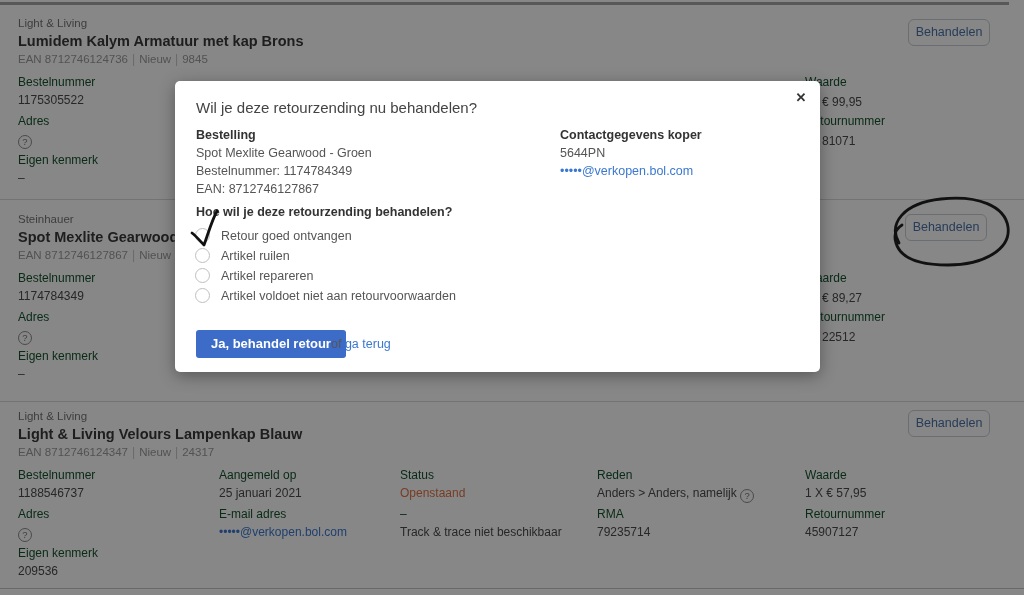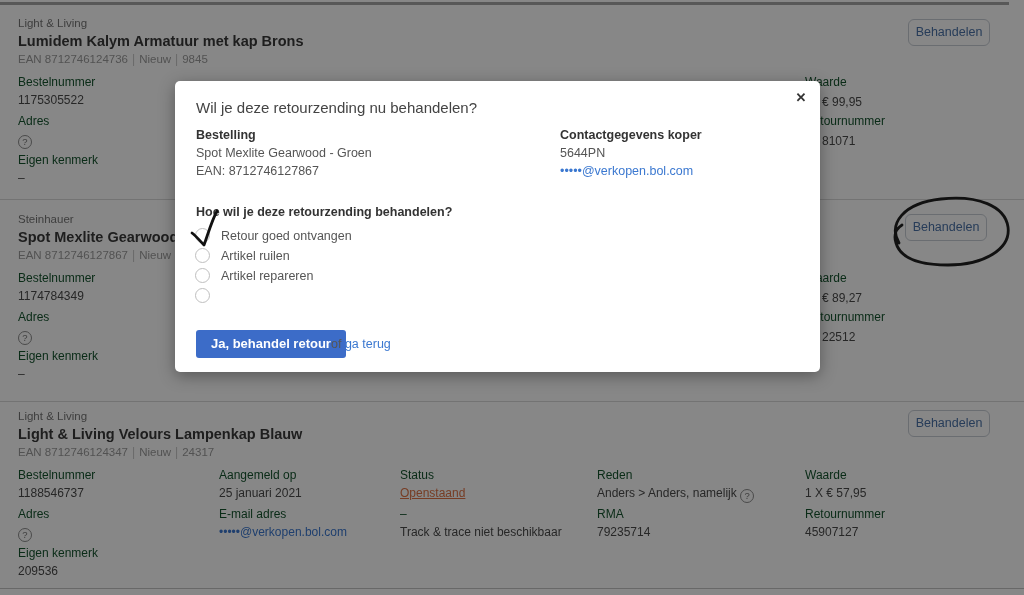--- a/index.html
+++ b/index.html
@@ -7,21 +7,21 @@
         font-family:"Liberation Sans",sans-serif;padding-left:6px;-webkit-font-smoothing:antialiased;}
   .abs{position:absolute;}
   .divider{position:absolute;left:0;height:1px;background:#d9d9d9;}
   .topline{position:absolute;left:0;top:2px;width:1009px;height:3px;background:#a6a6a6;}
   .brand{font-size:11.5px;color:#767676;}
   .title{font-size:14.5px;font-weight:700;color:#3a3a3a;white-space:nowrap;}
   .eanline{font-size:11.5px;color:#9b9b9b;white-space:nowrap;}
   .eanline .sep{color:#c6c6c6;padding:0 4px;font-size:12px;}
   .fl{font-size:12px;color:#14532d;white-space:nowrap;}
   .fv{font-size:12px;color:#4a4a4a;margin-top:4px;white-space:nowrap;}
-  .orange{color:#e07447;text-decoration:underline;}
+  .orange{color:#e07447;}
   .link{color:#3b78d0;text-decoration:none;cursor:pointer;}
   .btn2{box-sizing:border-box;position:absolute;width:82px;height:27px;border:1px solid #c9ced6;
         border-radius:6px;background:#fff;color:#4a72a8;font-size:12.5px;text-align:center;
         line-height:25px;cursor:pointer;}
   .qmark{display:inline-block;box-sizing:border-box;width:14px;height:14px;border:1px solid #8d8d8d;
          border-radius:50%;font-size:9.5px;line-height:12px;text-align:center;color:#777;
          vertical-align:-2px;cursor:pointer;}
   .overlay{position:absolute;left:0;top:0;right:0;bottom:0;background:rgba(0,0,0,0.47);z-index:10;}
   .modal{position:absolute;left:175px;top:81px;width:645px;height:291px;background:#fff;
          border-radius:5px;box-shadow:0 4px 16px rgba(0,0,0,0.35);z-index:20;}
@@ -166,20 +166,21 @@
 
   <div class="overlay"></div>
 
   <div class="modal">
     <div class="modal-close">✕</div>
     <div class="modal-title">Wil je deze retourzending nu behandelen?</div>
 
     <div class="sec" style="left:21px">
       <div class="sec-h">Bestelling</div>
       <div class="sec-line">Spot Mexlite Gearwood - Groen</div>
+      <div class="sec-line">Bestelnummer: 1174784349</div>
       <div class="sec-line">EAN: 8712746127867</div>
     </div>
 
     <div class="sec" style="left:385px">
       <div class="sec-h">Contactgegevens koper</div>
       <div class="sec-line">5644PN</div>
       <div class="sec-line"><a class="link">•••••@verkopen.bol.com</a></div>
     </div>
 
     <div class="q-h">Hoe wil je deze retourzending behandelen?</div>
@@ -191,20 +192,21 @@
     <div class="opt" style="top:167px">
       <span class="rc"></span>
       <span class="opt-label">Artikel ruilen</span>
     </div>
     <div class="opt" style="top:187px">
       <span class="rc"></span>
       <span class="opt-label">Artikel repareren</span>
     </div>
     <div class="opt" style="top:207px">
       <span class="rc"></span>
+      <span class="opt-label">Artikel voldoet niet aan retourvoorwaarden</span>
     </div>
 
     <div class="btn-primary">Ja, behandel retour</div>
     <div class="after-btn">
       <span>of</span>
       <a class="link">ga terug</a>
     </div>
   </div>
 
   <svg class="annot" width="1024" height="595" viewBox="0 0 1024 595">

